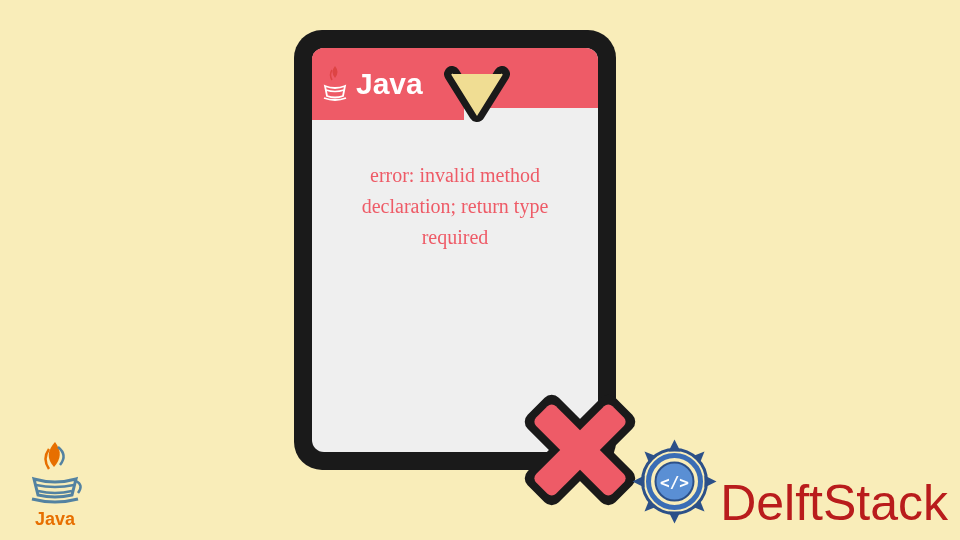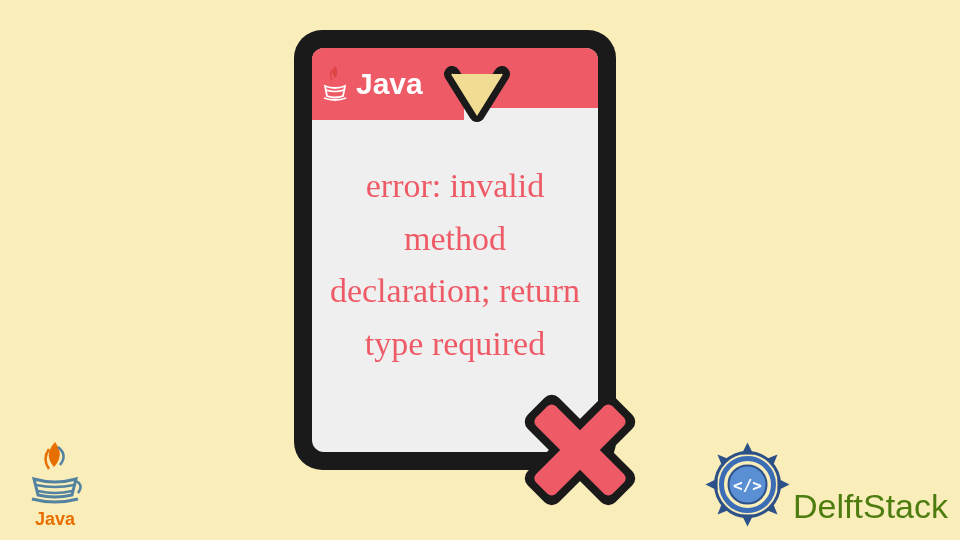--- a/index.html
+++ b/index.html
@@ -81,21 +81,21 @@
       top: 36px;
       width: 66px;
       height: 58px;
     }
     .error-text {
       position: absolute;
       left: 32px;
       top: 130px;
       width: 258px;
       color: #ee5b67;
-      font-size: 34px;
+      font-size: 20px;
       text-align: center;
       line-height: 1.55;
       font-family: Georgia, serif;
     }
     .error-x {
       position: absolute;
       left: 500px;
       top: 370px;
       width: 160px;
       height: 160px;
@@ -112,22 +112,22 @@
       right: 12px;
       bottom: 8px;
       display: flex;
       align-items: center;
     }
     .delft-icon {
       width: 95px;
       height: 95px;
     }
     .delft-text {
-      font-size: 34px;
-      color: #4d7c0f;
+      font-size: 50px;
+      color: #b91c1c;
       font-weight: normal;
       font-family: Arial, sans-serif;
       margin-left: -2px;
       margin-top: 44px;
     }
   </style>
 </head>
 <body>
 
 <div class="document-card">

